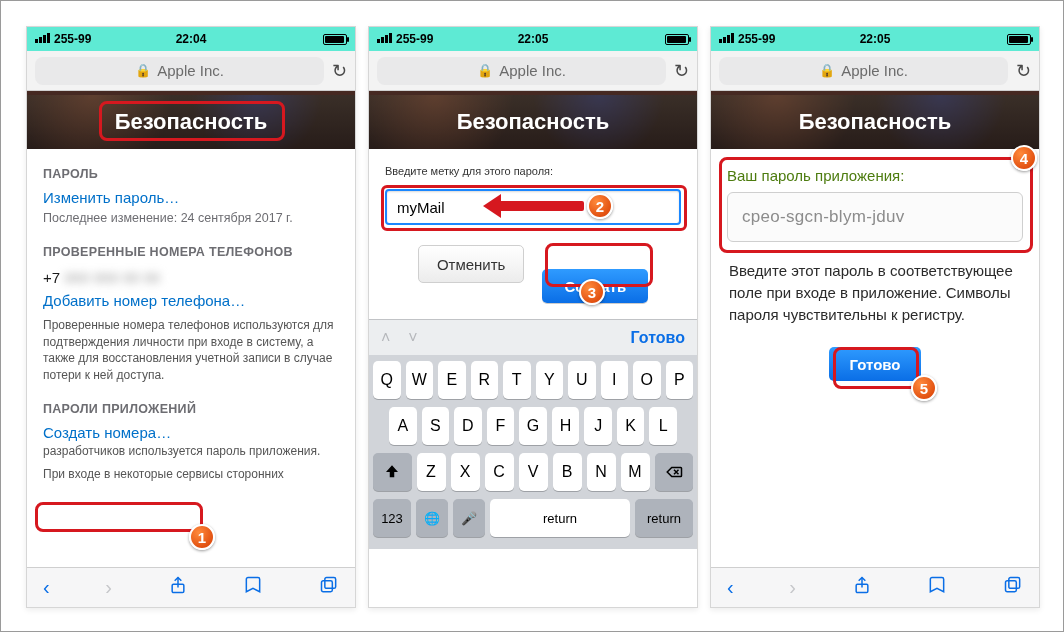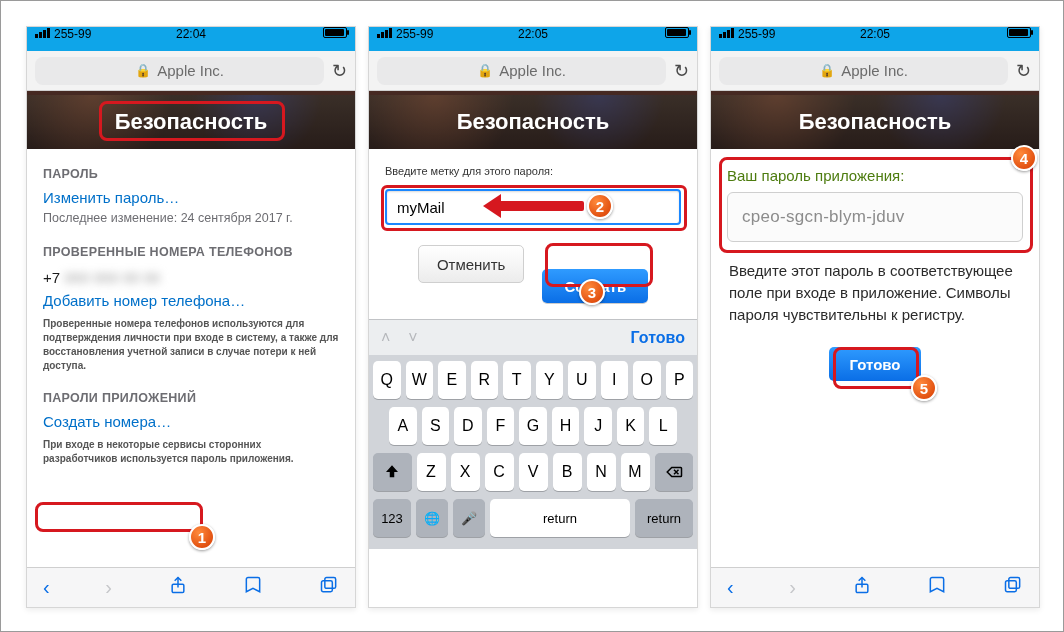--- a/index.html
+++ b/index.html
@@ -27,23 +27,23 @@
     box-shadow: 0 2px 6px rgba(0,0,0,.08);
     overflow: hidden;
   }
   .phone.p1 { left: 25px; }
   .phone.p2 { left: 367px; }
   .phone.p3 { left: 709px; }
 
   
   .status {
     height: 24px;
-    display: flex; align-items: flex-start; justify-content: space-between;
-    padding: 0 8px; font-size: 12px; font-weight: 400; color:#000;
-    background:#0ea5e9;
+    display: flex; align-items: center; justify-content: space-between;
+    padding: 0 8px; font-size: 12px; font-weight: 700; color:#000;
+    background:#5eead4;
   }
   .status .center { position:absolute; left:0; right:0; text-align:center; }
   .status .right { display:flex; align-items:center; gap:4px; }
   .sig { display:inline-flex; gap:1px; align-items:flex-end; margin-right:4px;}
   .sig span{ width:3px; background:#000; }
   .sig span:nth-child(1){height:4px}.sig span:nth-child(2){height:6px}
   .sig span:nth-child(3){height:8px}.sig span:nth-child(4){height:10px}
   .batt { width:24px;height:11px;border:1px solid #000;border-radius:2px;position:relative;}
   .batt::after{content:"";position:absolute;right:-3px;top:2px;width:2px;height:5px;background:#000;border-radius:1px;}
   .batt .fill{position:absolute;left:1px;top:1px;bottom:1px;width:19px;background:#000;border-radius:1px;}
@@ -67,21 +67,21 @@
     opacity:.35;}
   .banner span{position:relative;}
 
   
   .content { padding:0; font-size:14px; color:#1a1a1a; }
   .sect-h { color:#6d6d72; font-size:12.5px; font-weight:700; letter-spacing:.3px;
     padding:18px 16px 4px;}
   .row { padding:4px 16px 2px; }
   .link { color:#0070c9; font-size:15px; }
   .sub { color:#6d6d72; font-size:12.5px; padding:2px 16px 0; line-height:1.35;}
-  .desc { color:#555; font-size:10px; padding:6px 16px 0; line-height:1.4;font-weight:bold;}
+  .desc { color:#555; font-size:12px; padding:6px 16px 0; line-height:1.4;}
   .phone-num { padding:6px 16px 2px; font-size:15px; }
   .blur { filter: blur(4px); color:#999; }
 
   
   .modal-area { padding:16px 16px 10px; }
   .prompt { font-size:11px; color:#333; margin-bottom:12px; }
   .txt-input { width:100%; height:36px; border:1px solid #bcbcbc; border-radius:4px;
     padding:0 10px; font-size:15px; outline:none; box-shadow:inset 0 1px 2px rgba(0,0,0,.15);}
   .btn-row { display:flex; gap:18px; justify-content:center; margin:20px 0 6px;}
   .btn-flat { height:38px; padding:0 18px; border-radius:5px;
@@ -182,22 +182,22 @@
     <div class="sect-h">ПРОВЕРЕННЫЕ НОМЕРА ТЕЛЕФОНОВ</div>
     <div class="phone-num">
       <span>+7</span>
       <span class="blur">000 000 00 00</span>
     </div>
     <div class="row"><span class="link">Добавить номер телефона…</span></div>
     <div class="desc">Проверенные номера телефонов используются для подтверждения личности при входе в систему, а также для восстановления учетной записи в случае потери к ней доступа.</div>
 
     <div class="sect-h">ПАРОЛИ ПРИЛОЖЕНИЙ</div>
     <div class="row"><span class="link">Создать номера…</span></div>
+    <div class="desc" style="padding-top:0;position:relative;z-index:50;">разработчиков используется пароль приложения.</div>
     <div class="desc" style="position:relative;z-index:50;">При входе в некоторые сервисы сторонних</div>
-    <div class="desc" style="padding-top:0;position:relative;z-index:50;">разработчиков используется пароль приложения.</div>
   </div>
   <div class="bottombar">
     <span class="bb-ico">‹</span>
     <span class="bb-ico dis">›</span>
     <span class="bb-ico">
       <svg width="20" height="20" viewBox="0 0 24 24" fill="none" stroke="#0a6ee6" stroke-width="1.8">
             <path d="M12 3v12"></path>
             <path d="M8 7l4-4 4 4"></path>
             <rect x="5" y="11" width="14" height="10" rx="1.5"></rect>
           </svg>

